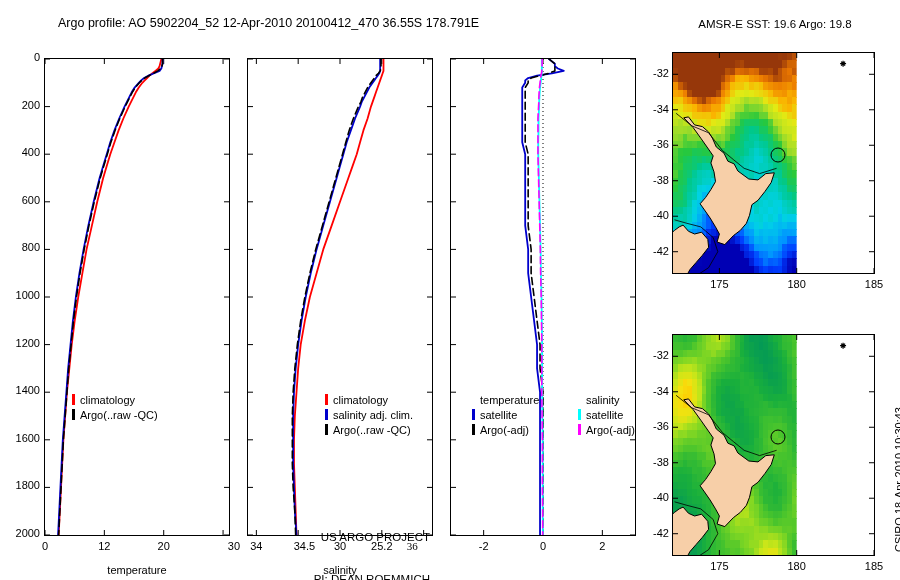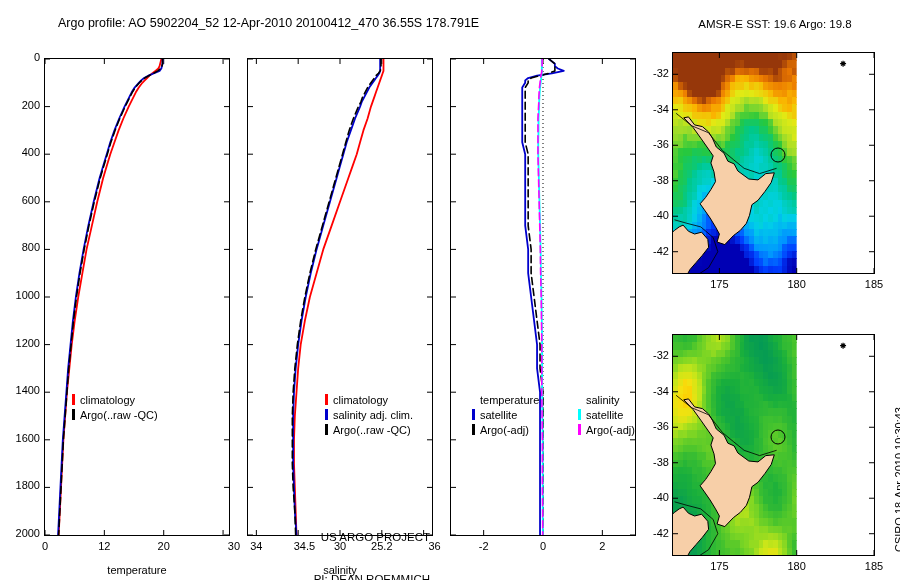--- a/index.html
+++ b/index.html
@@ -138,21 +138,21 @@
         <path d="M135.49,0.00 L135.49,2.38 L135.49,4.76 L135.49,7.14 L135.49,9.52 L135.49,11.90 L134.65,14.28 L133.82,16.66 L132.98,19.04 L132.15,21.42 L131.31,23.80 L129.64,28.56 L127.96,33.32 L126.29,38.08 L124.62,42.84 L122.95,47.60 L119.60,59.50 L115.42,71.40 L112.07,83.30 L108.73,95.20 L104.55,107.10 L100.36,119.00 L92.00,142.80 L83.64,166.60 L75.27,190.40 L68.58,214.20 L61.89,238.00 L56.87,261.80 L52.69,285.60 L50.18,309.40 L48.51,333.20 L46.84,357.00 L46.00,380.80 L46.00,404.60 L46.84,428.40 L47.67,452.20 L48.51,476.00 " fill="none" stroke="#ff0000" stroke-width="1.8" stroke-linejoin="round" stroke-linecap="round"></path>
         <path d="M132.15,0.00 L132.15,2.38 L132.15,4.76 L132.15,7.14 L132.15,9.52 L132.15,11.90 L131.31,14.28 L129.64,16.66 L127.96,19.04 L126.29,21.42 L124.62,23.80 L121.27,28.56 L118.76,33.32 L116.25,38.08 L113.75,42.84 L112.07,47.60 L107.05,59.50 L102.87,71.40 L98.69,83.30 L95.35,95.20 L92.00,107.10 L88.65,119.00 L81.96,142.80 L75.27,166.60 L68.58,190.40 L62.73,214.20 L57.71,238.00 L53.53,261.80 L50.18,285.60 L47.67,309.40 L46.00,333.20 L45.16,357.00 L45.16,380.80 L45.16,404.60 L46.00,428.40 L46.84,452.20 L48.51,476.00 " fill="none" stroke="#0000cc" stroke-width="1.8" stroke-linejoin="round" stroke-linecap="round"></path>
         <path d="M132.98,0.00 L132.98,2.38 L132.98,4.76 L132.98,7.14 L132.98,9.52 L132.15,11.90 L130.47,14.28 L127.96,16.66 L126.29,19.04 L124.62,21.42 L122.95,23.80 L119.60,28.56 L117.09,33.32 L114.58,38.08 L112.91,42.84 L110.40,47.60 L105.38,59.50 L101.20,71.40 L97.85,83.30 L94.51,95.20 L91.16,107.10 L87.82,119.00 L81.13,142.80 L74.44,166.60 L67.75,190.40 L61.89,214.20 L56.87,238.00 L52.69,261.80 L49.35,285.60 L46.84,309.40 L45.16,333.20 L44.33,357.00 L44.33,380.80 L44.33,404.60 L45.16,428.40 L46.84,452.20 L47.67,476.00 " fill="none" stroke="#000000" stroke-width="1.6" stroke-linejoin="round" stroke-linecap="round" stroke-dasharray="7,4"></path>
       </svg>
   </div>
   <div class="abs" id="ticks-sal-x" style="left: 0px; top: 0px;">
       <div class="tick" style="left: 239.364px; top: 536px; width: 34px; text-align: center;">34</div>
       <div class="tick" style="left: 281.182px; top: 536px; width: 34px; text-align: right;">34.5</div>
       <div class="tick" style="left: 323px; top: 536px; width: 34px; text-align: center;">30</div>
       <div class="tick" style="left: 364.818px; top: 536px; width: 34px; text-align: center;">25.2</div>
-      <div class="tick" style="left: 406.636px; top: 536px; width: 34px; text-align: right;">36</div>
+      <div class="tick" style="left: 406.636px; top: 536px; width: 34px; text-align: left; font-family: Liberation Serif, serif;">36</div>
     </div>
   <div class="abs axlbl" style="left:247px;top:560px;width:186px;">salinity</div>
   <div class="legendbox" id="legend-sal" style="left:325px;top:388px;">
       <div class="legend-row">
         <span class="swatch" style="background: rgb(255, 0, 0);"></span>
         <span>climatology</span>
       </div>
       <div class="legend-row">
         <span class="swatch" style="background: rgb(0, 0, 204);"></span>
         <span>salinity adj. clim.</span>

